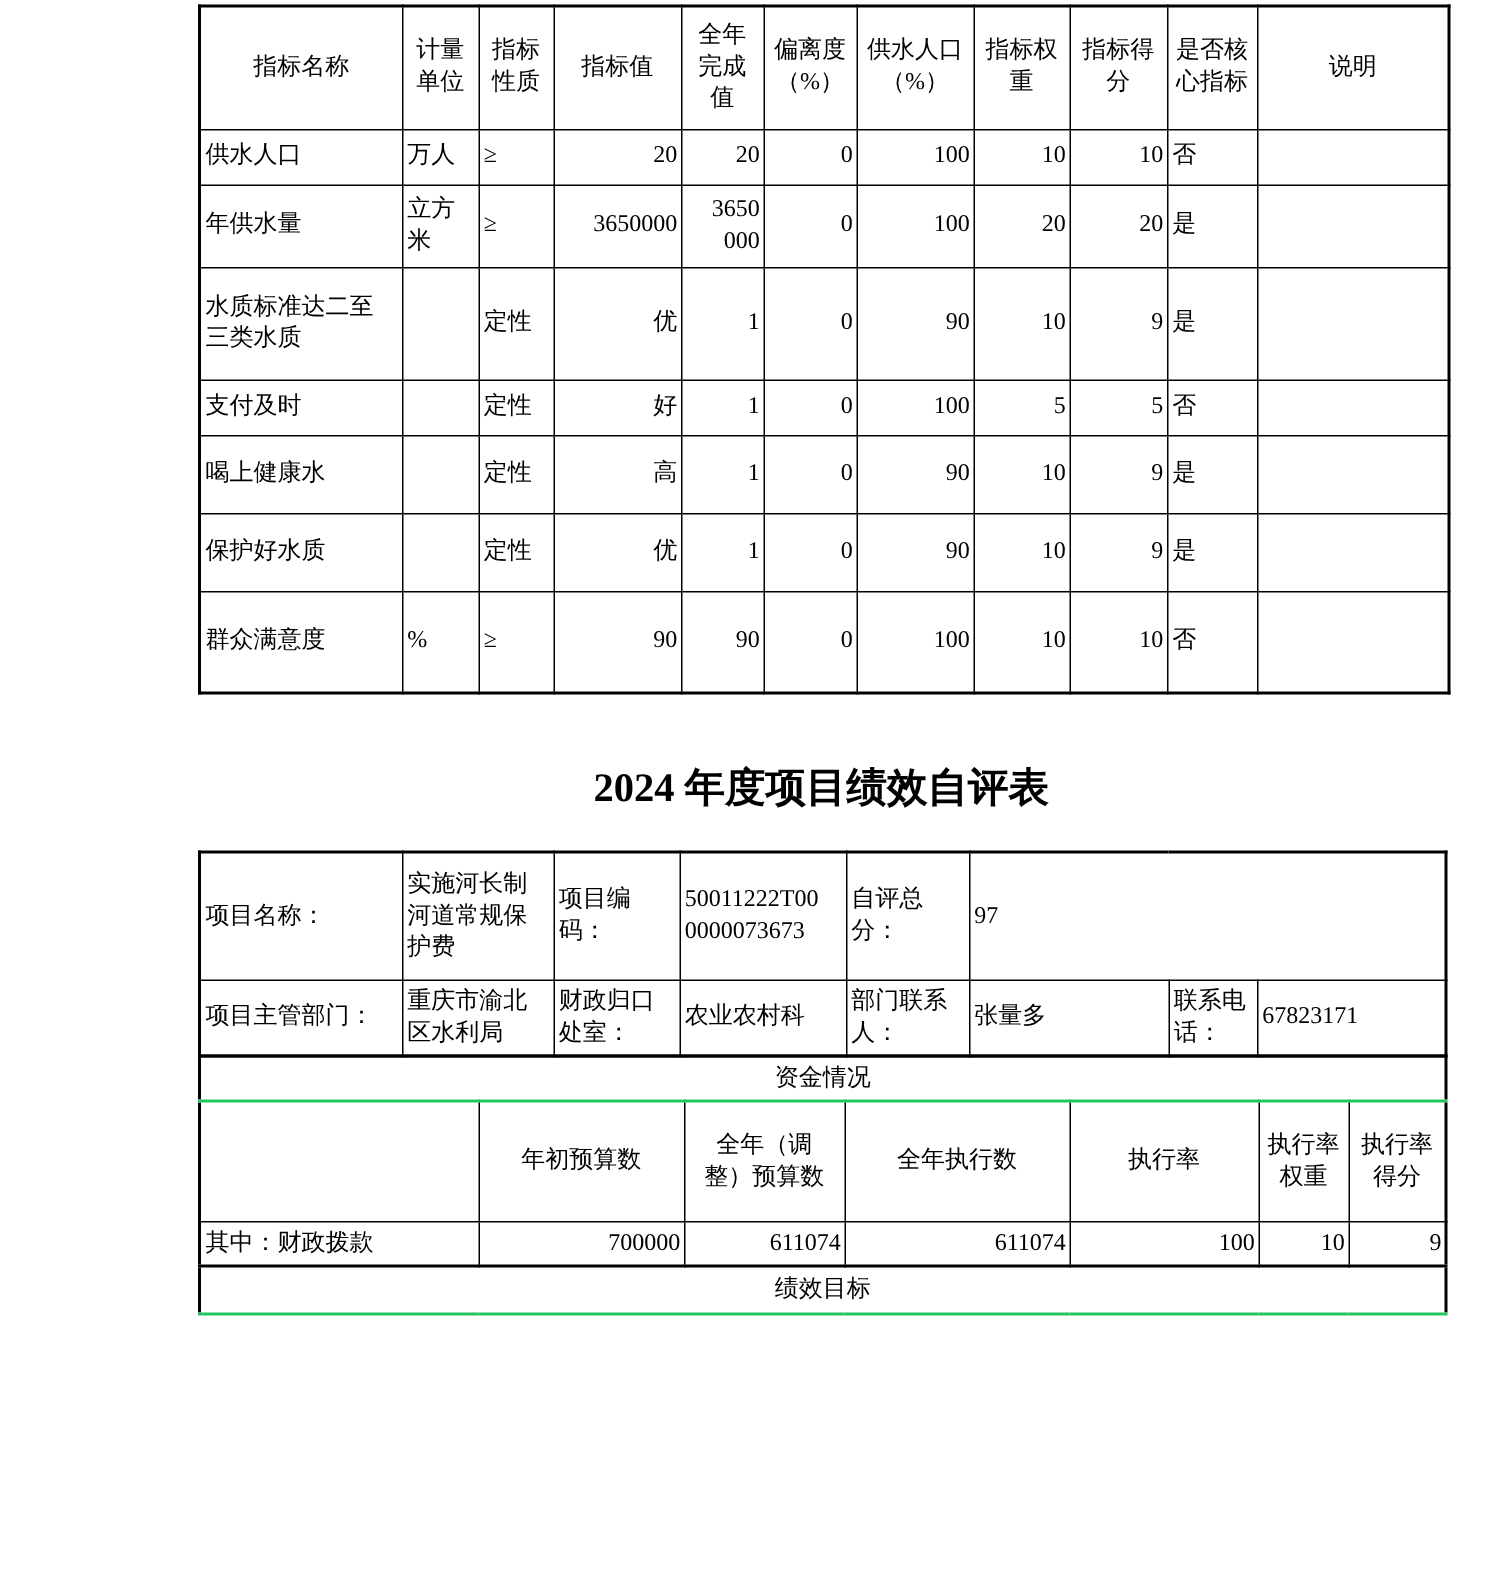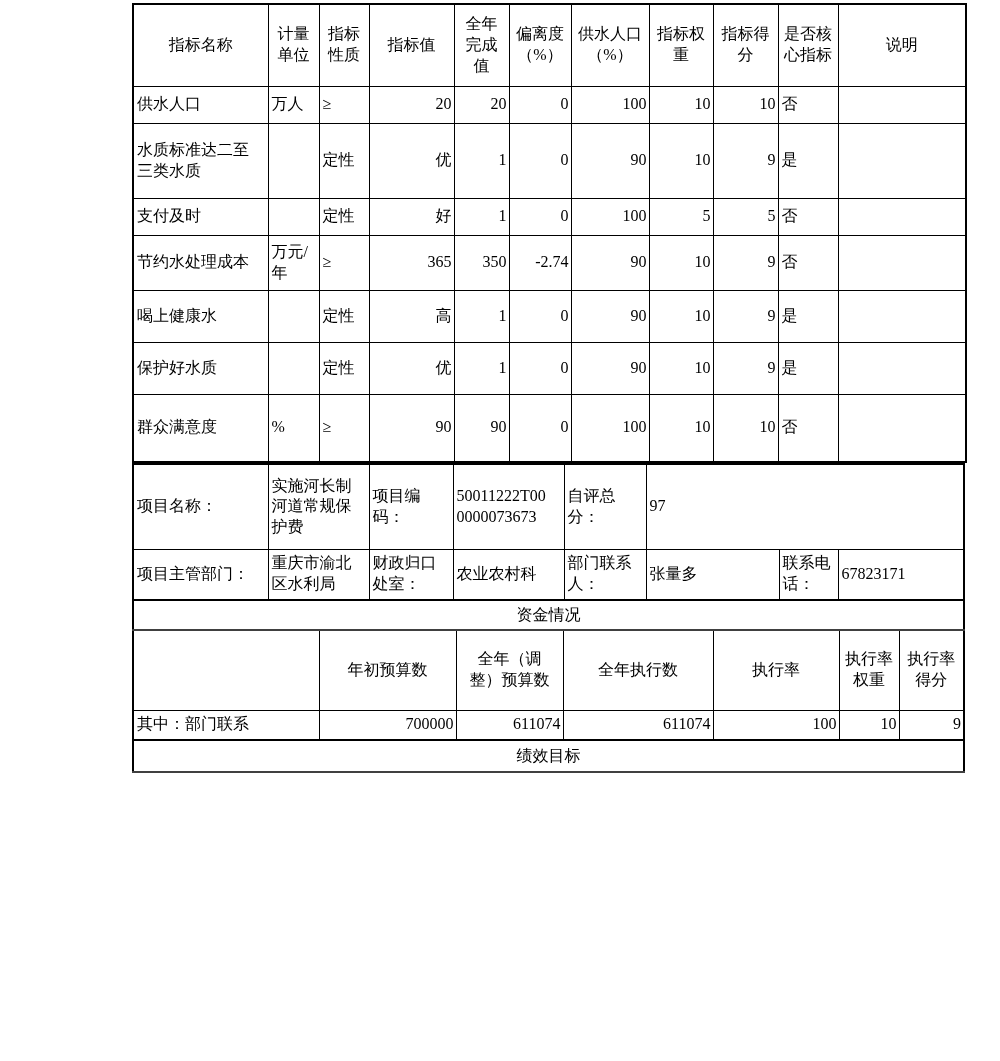--- a/index.html
+++ b/index.html
@@ -19,21 +19,21 @@
     padding:1px 3px;
     vertical-align:middle;
     white-space:pre-line;
     overflow:hidden;
     word-break:break-all;
   }
   .hd  { text-align:center; }
   .num { text-align:right; padding-right:2px; }
   .lft { text-align:left; }
   .ctr { text-align:center; }
-  .banner td { border-top:2px solid #000; border-bottom:2px solid #404040; }
+  .banner td { border-top:2px solid #000; border-bottom:2px solid #22c55e; }
 
   .t1 { width:833px; }
   .t2 { width:831px; }
   .t2b { margin-top:-2px; }
 
   .page-title {
     width:831px;
     text-align:center;
     font-size:27px;
     font-weight:bold;
@@ -91,20 +91,35 @@
       <td class="num">20</td>
       <td class="num">20</td>
       <td class="num">0</td>
       <td class="num">100</td>
       <td class="num">10</td>
       <td class="num">10</td>
       <td class="lft">否</td>
       <td class="lft"></td>
     </tr>
 
+    <tr style="height:55px">
+      <td class="lft">年供水量</td>
+      <td class="lft">立方
+米</td>
+      <td class="lft">≥</td>
+      <td class="num">3650000</td>
+      <td class="num">3650
+000</td>
+      <td class="num">0</td>
+      <td class="num">100</td>
+      <td class="num">20</td>
+      <td class="num">20</td>
+      <td class="lft">是</td>
+      <td class="lft"></td>
+    </tr>
 
     <tr style="height:75px">
       <td class="lft">水质标准达二至
 三类水质</td>
       <td class="lft"></td>
       <td class="lft">定性</td>
       <td class="num">优</td>
       <td class="num">1</td>
       <td class="num">0</td>
       <td class="num">90</td>
@@ -122,34 +137,20 @@
       <td class="num">1</td>
       <td class="num">0</td>
       <td class="num">100</td>
       <td class="num">5</td>
       <td class="num">5</td>
       <td class="lft">否</td>
       <td class="lft"></td>
     </tr>
 
 
-    <tr style="height:55px">
-      <td class="lft">节约水处理成本</td>
-      <td class="lft">万元/
-年</td>
-      <td class="lft">≥</td>
-      <td class="num">365</td>
-      <td class="num">350</td>
-      <td class="num">-2.74</td>
-      <td class="num">90</td>
-      <td class="num">10</td>
-      <td class="num">9</td>
-      <td class="lft">否</td>
-      <td class="lft"></td>
-    </tr>
 
     <tr style="height:52px">
       <td class="lft">喝上健康水</td>
       <td class="lft"></td>
       <td class="lft">定性</td>
       <td class="num">高</td>
       <td class="num">1</td>
       <td class="num">0</td>
       <td class="num">90</td>
       <td class="num">10</td>
@@ -181,20 +182,21 @@
       <td class="num">0</td>
       <td class="num">100</td>
       <td class="num">10</td>
       <td class="num">10</td>
       <td class="lft">否</td>
       <td class="lft"></td>
     </tr>
   </tbody>
     </table>
 
+  <div class="page-title">2024 年度项目绩效自评表</div>
 
   <table class="tbl t2">
     <colgroup>
       <col style="width:135px">
         <col style="width:101px">
         <col style="width:84px">
       <col style="width:111px">
         <col style="width:82px">
         <col style="width:133px">
       <col style="width:59px">
@@ -251,21 +253,21 @@
       <td class="hd">全年（调
 整）预算数</td>
       <td class="hd">全年执行数</td>
       <td class="hd">执行率</td>
       <td class="hd">执行率
 权重</td>
       <td class="hd">执行率
 得分</td>
     </tr>
     <tr style="height:30px">
-      <td class="lft">其中：部门联系</td>
+      <td class="lft">其中：财政拨款</td>
       <td class="num">700000</td>
       <td class="num">611074</td>
       <td class="num">611074</td>
       <td class="num">100</td>
       <td class="num">10</td>
       <td class="num">9</td>
     </tr>
     <tr class="banner" style="height:32px">
       <td class="ctr" colspan="7">绩效目标</td>
     </tr>

